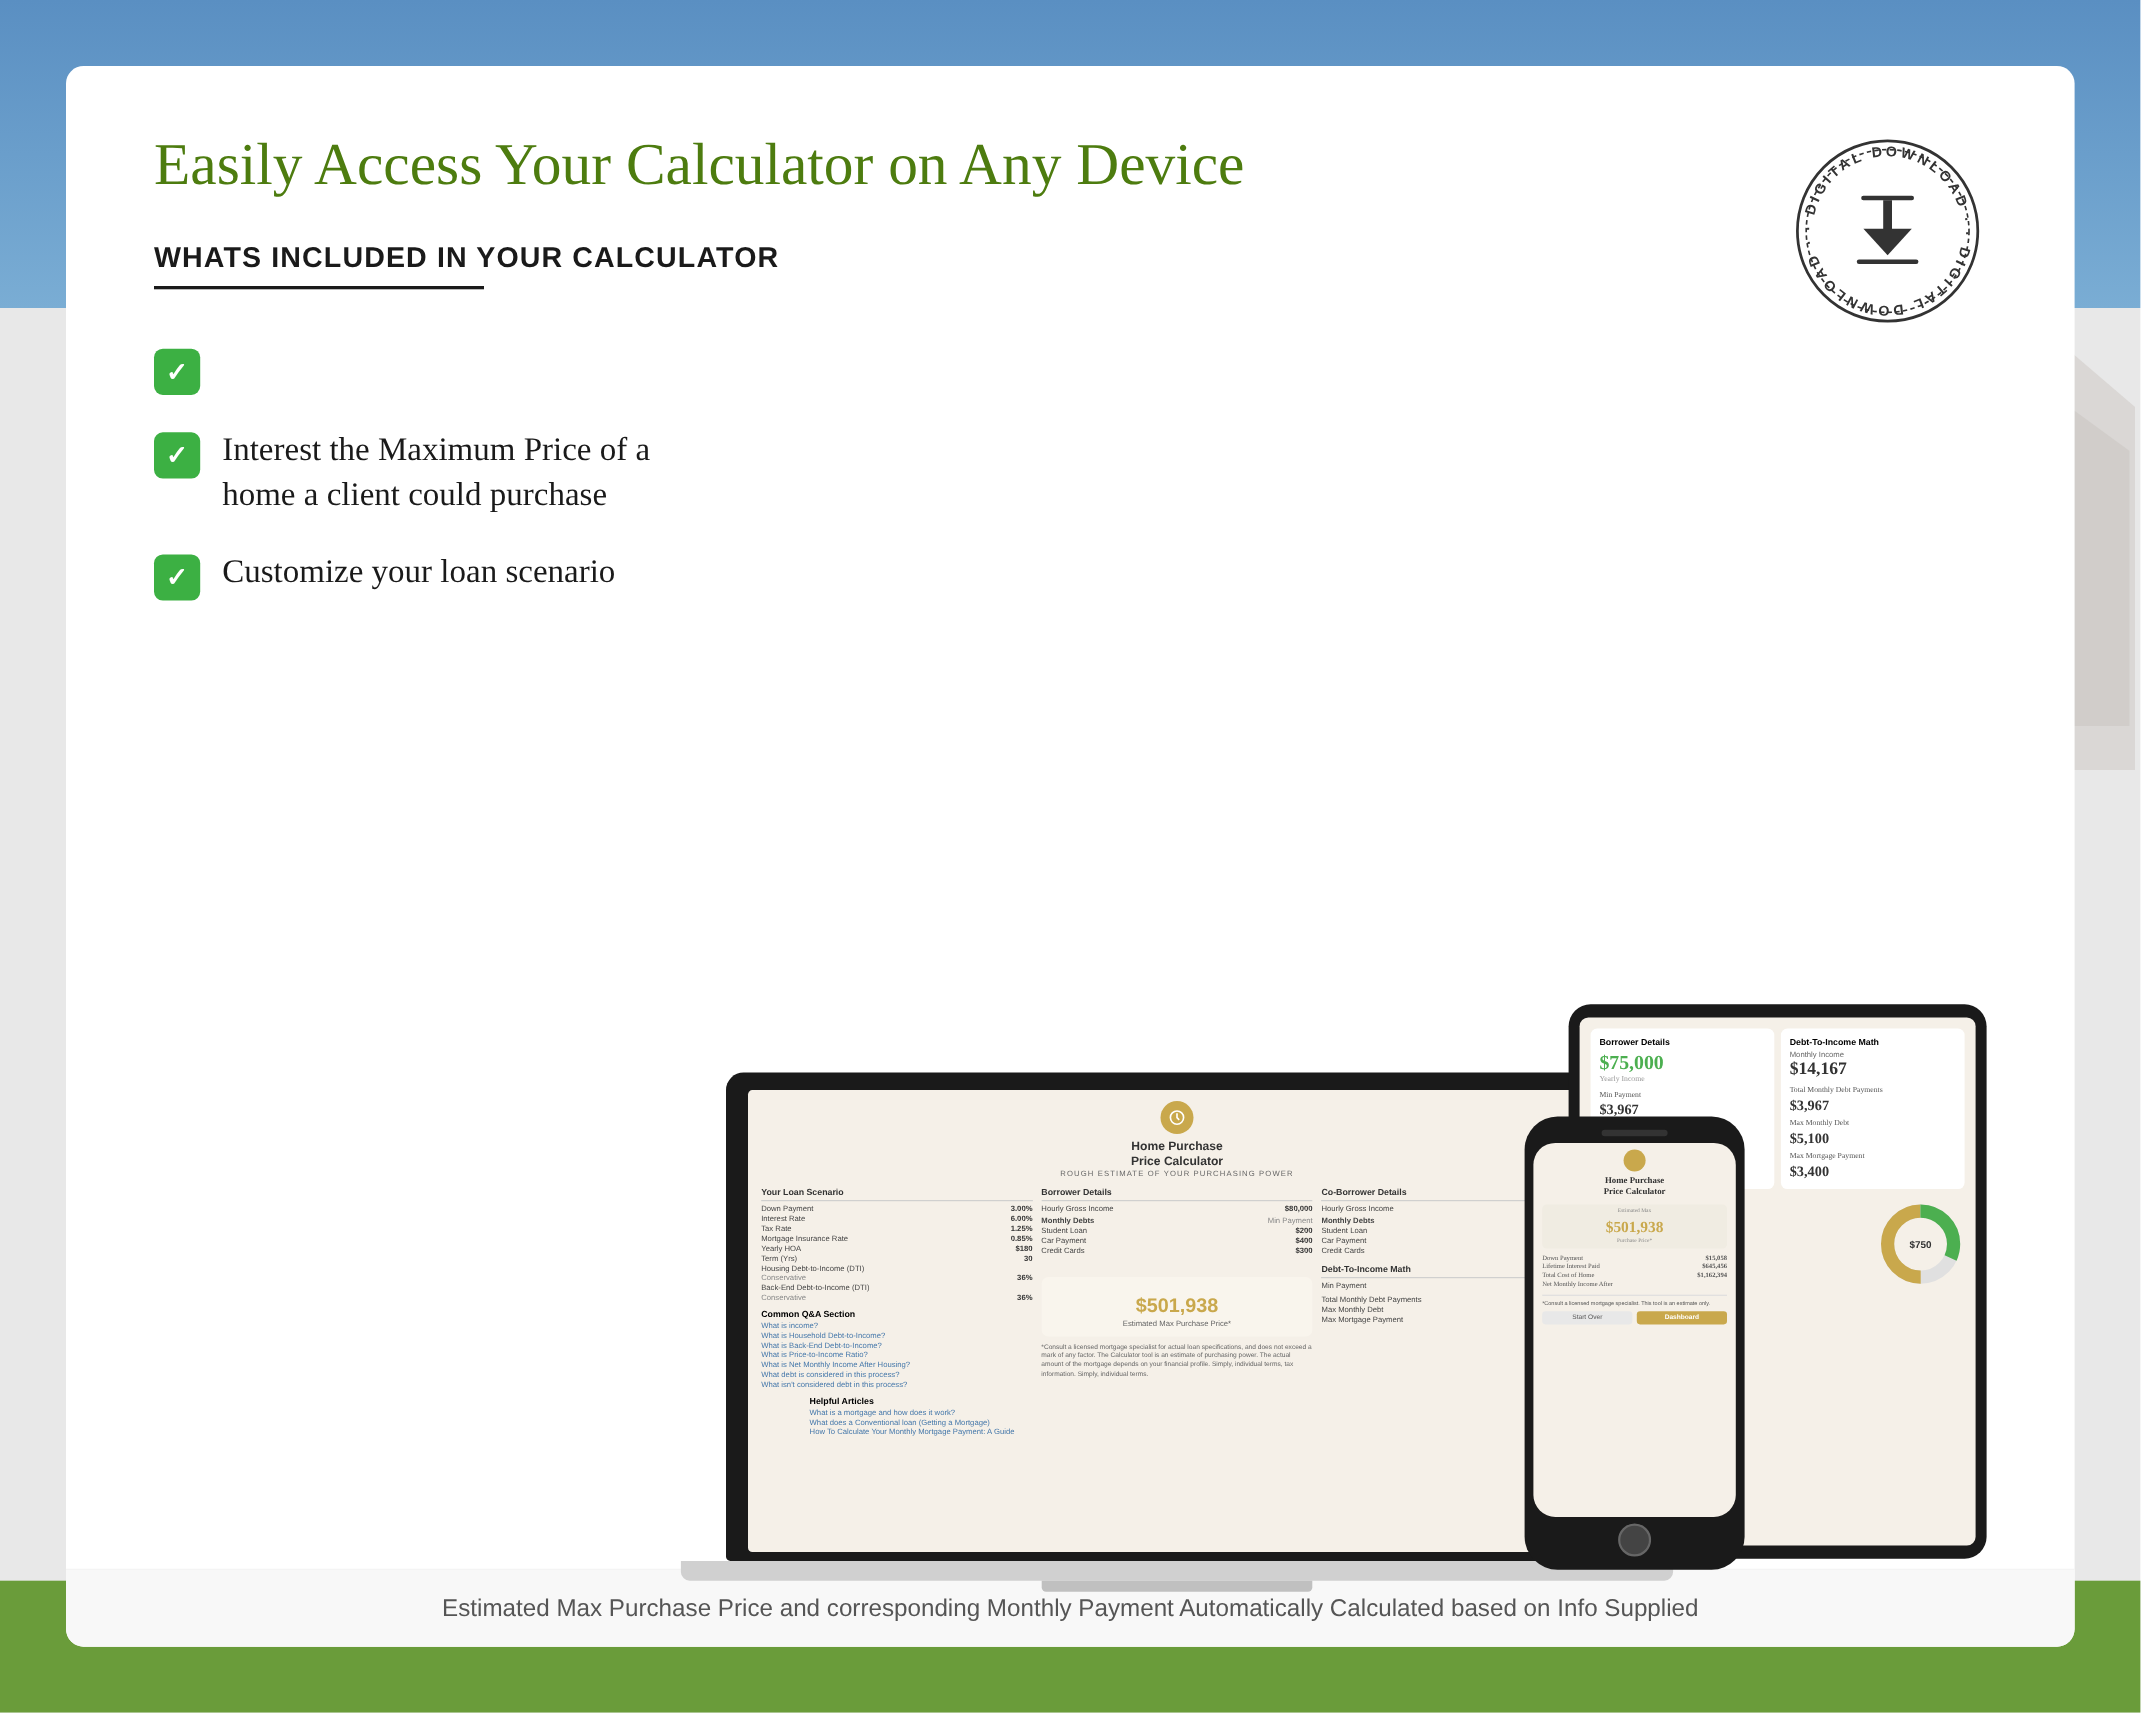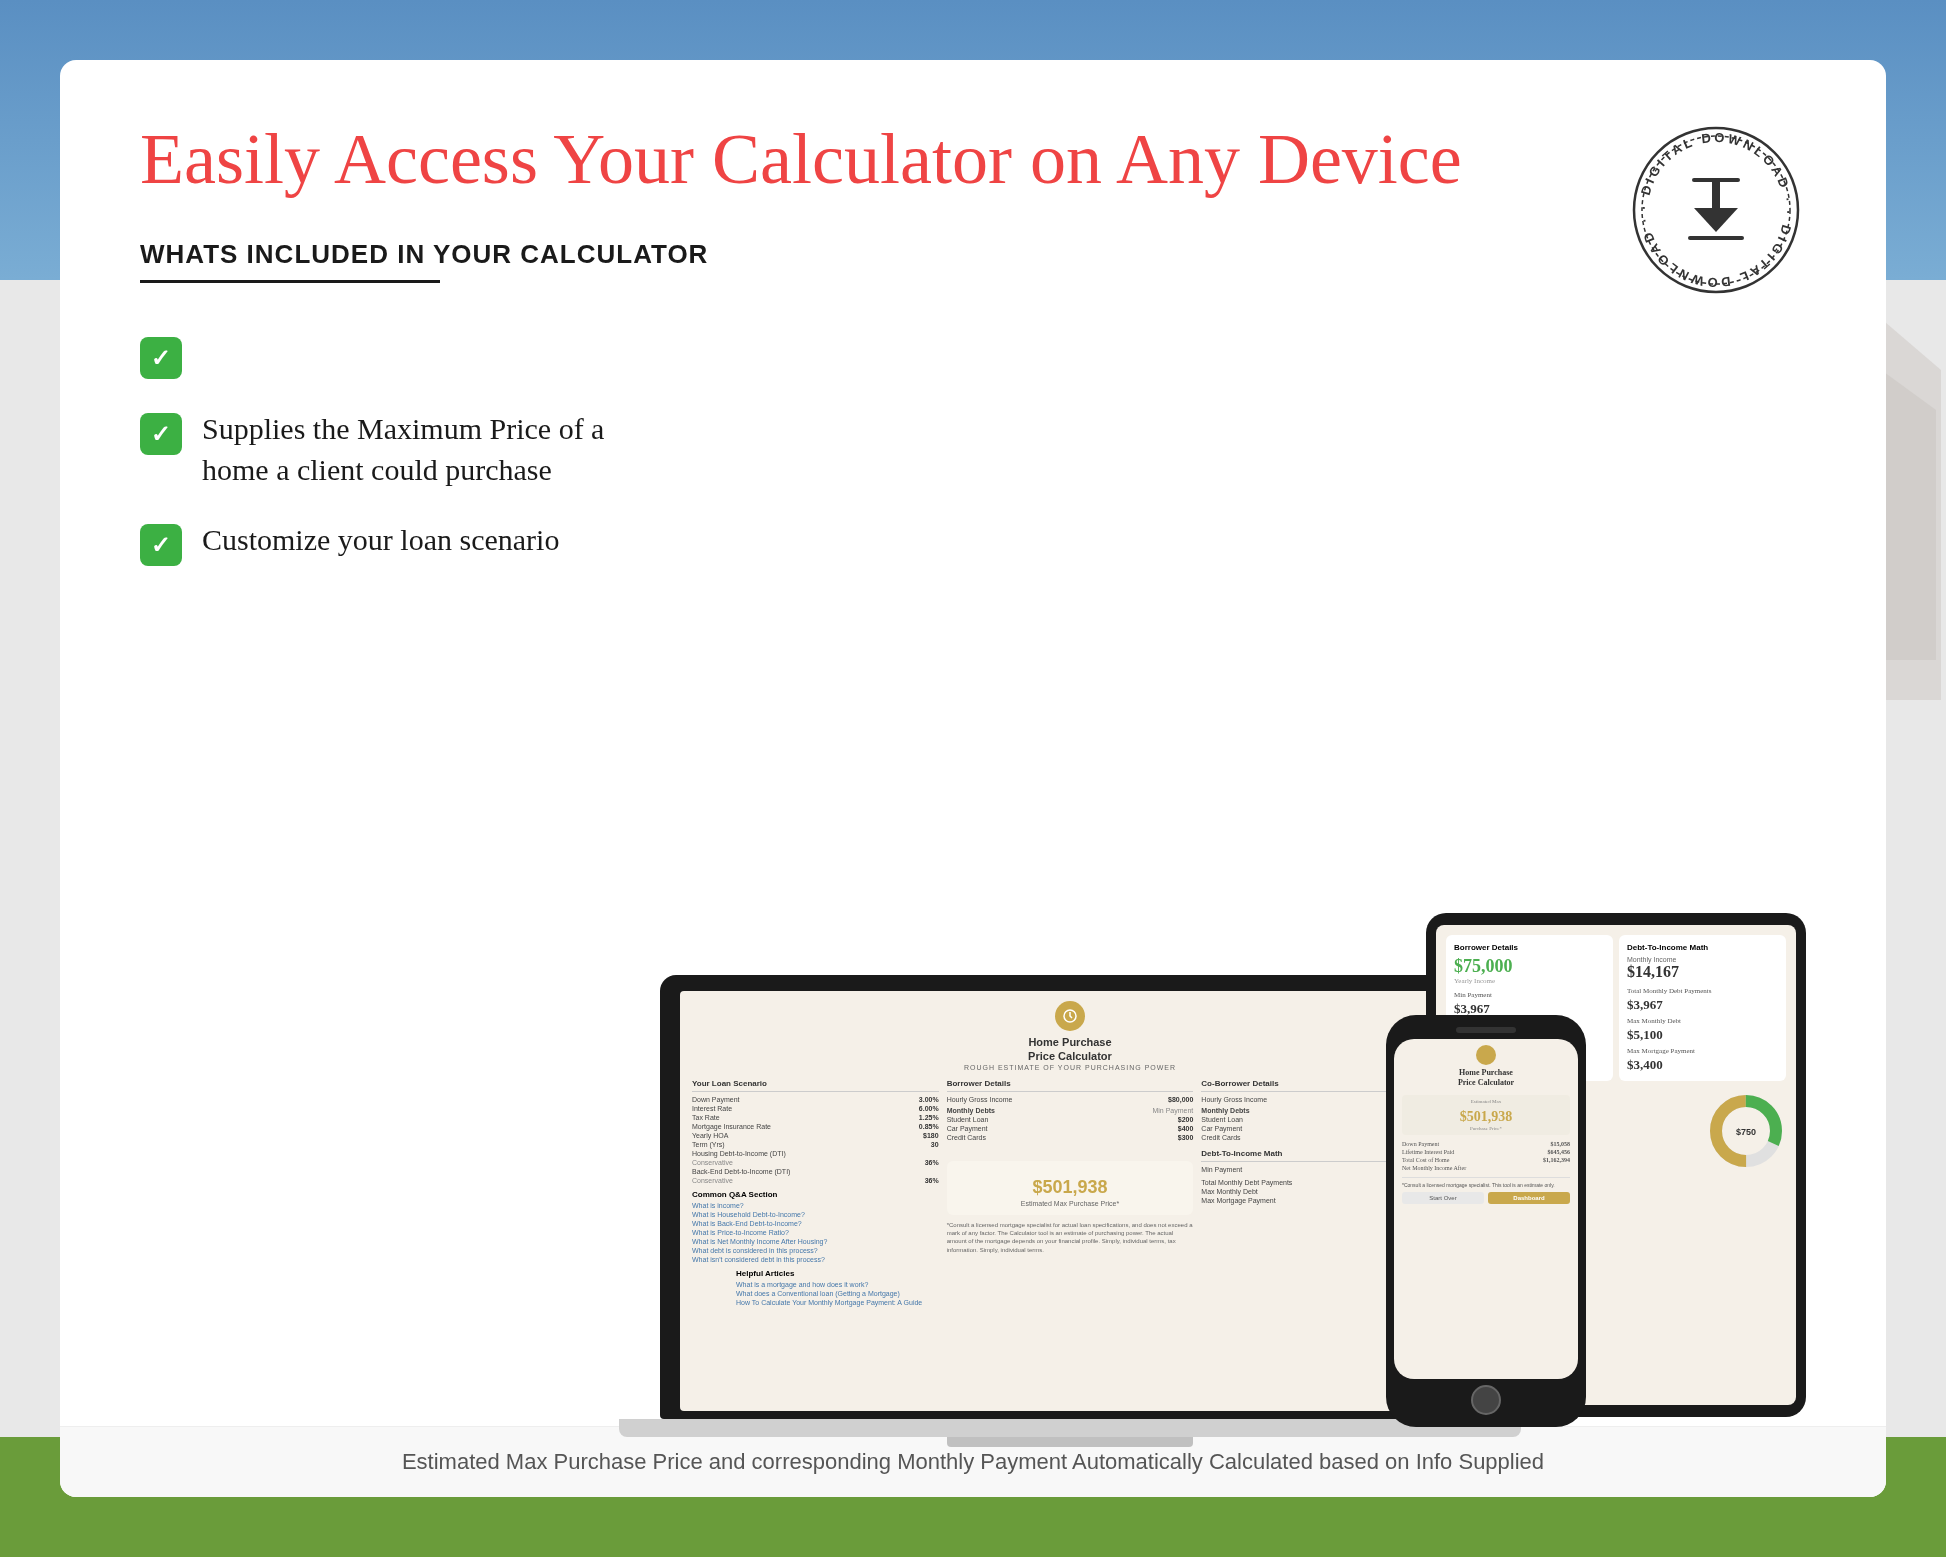--- a/index.html
+++ b/index.html
@@ -81,23 +81,23 @@
       flex-direction: row;
       align-items: flex-start;
       width: 100%;
     }
 
     .headline-area {
       flex: 1;
     }
 
     .main-headline {
-      font-size: 72px;
+      font-size: 54px;
       font-weight: 400;
-      color: #ef4444;
+      color: #4d7c0f;
       line-height: 1.1;
       font-family: Georgia, serif;
       margin-bottom: 40px;
     }
 
     .whats-included {
       font-size: 26px;
       font-weight: 900;
       color: #1a1a1a;
       letter-spacing: 1px;
@@ -490,21 +490,21 @@
   <div class="content-row">
 
     <div class="left-features">
 
       <div class="feature-item">
         <div class="check-icon"></div>
       </div>
 
       <div class="feature-item">
         <div class="check-icon"></div>
-        <span class="feature-text">Supplies the Maximum Price of a home a client could purchase</span>
+        <span class="feature-text">Interest the Maximum Price of a home a client could purchase</span>
       </div>
 
       <div class="feature-item">
         <div class="check-icon"></div>
         <span class="feature-text">Customize your loan scenario</span>
       </div>
 
 
 
     </div>

